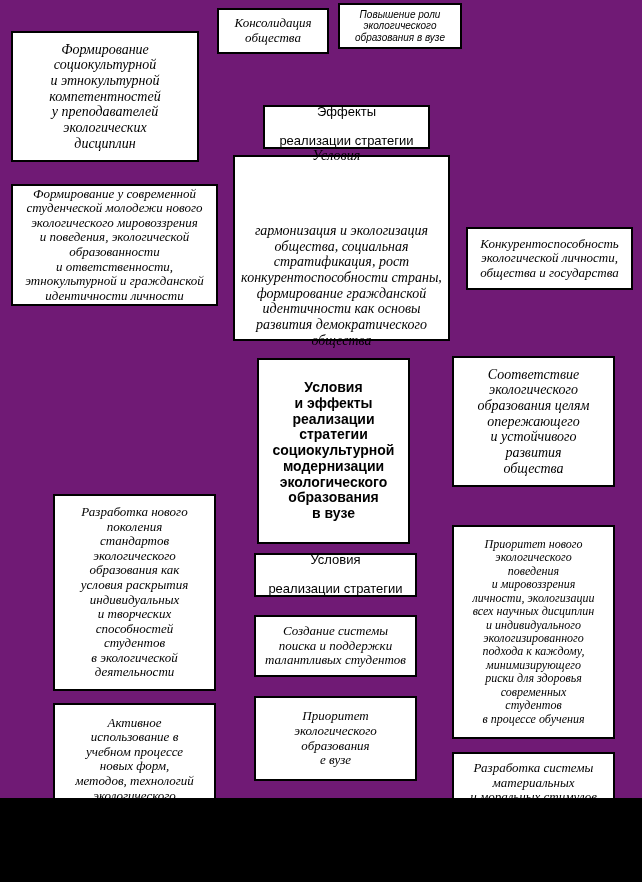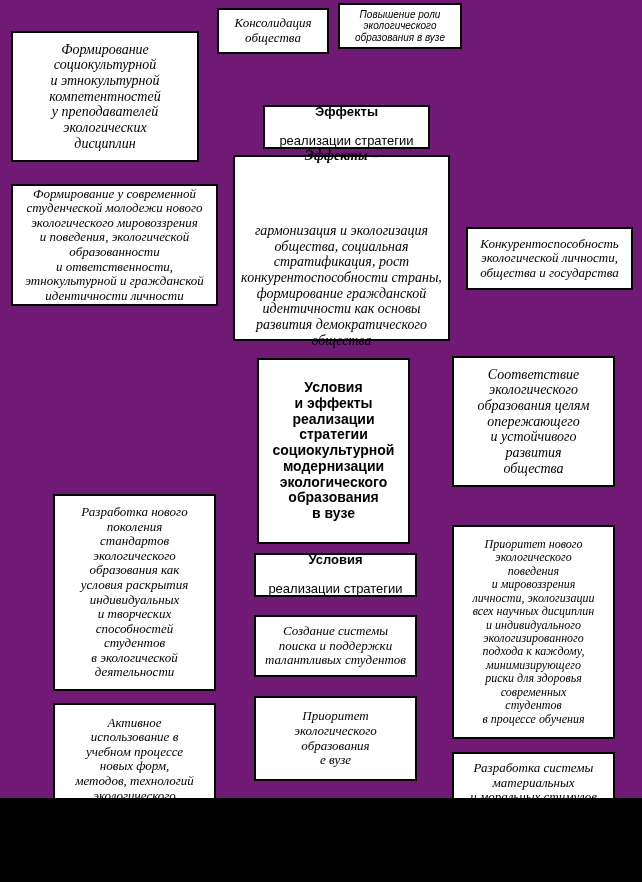--- a/index.html
+++ b/index.html
@@ -31,21 +31,21 @@
   .box .inner {
     width: 100%;
     white-space: pre-line;
   }
   .italic .inner { font-style: italic; }
   .bold .inner { font-weight: bold; }
   .sans .inner { font-family: "Liberation Sans", sans-serif; }
   .serif .inner { font-family: "Liberation Serif", serif; }
   .title-line {
     display: block;
-    font-weight: bold;
+    font-weight: normal;
     font-style: normal;
   }
   .sub-line {
     display: block;
     font-weight: normal;
     font-style: normal;
   }
 </style>
 </head>
 <body>
@@ -76,21 +76,21 @@
 
   <div class="box sans" style="left:263px; top:105px; width:167px; height:44px; font-size:13px;">
     <span class="inner">
       <span class="title-line">Эффекты</span>
       <span class="sub-line">реализации стратегии</span>
     </span>
   </div>
 
   <div class="box serif" style="left:233px; top:155px; width:217px; height:186px; font-size:14px;">
     <span class="inner" style="font-style:italic;">
-      <span class="title-line" style="font-style:italic;">Эффекты –</span>
+      <span class="title-line" style="font-style:italic;">Условия –</span>
       <span class="sub-line" style="font-style:italic;margin-top:44px;">гармонизация и экологизация общества, социальная стратификация, рост конкурентоспособности страны, формирование гражданской идентичности как основы развития демократического общества</span>
     </span>
   </div>
 
   <div class="box italic serif" style="left:11px; top:184px; width:207px; height:122px; font-size:13px;">
     <span class="inner">Формирование у современной
 студенческой молодежи нового
 экологического мировоззрения
 и поведения, экологической
 образованности

